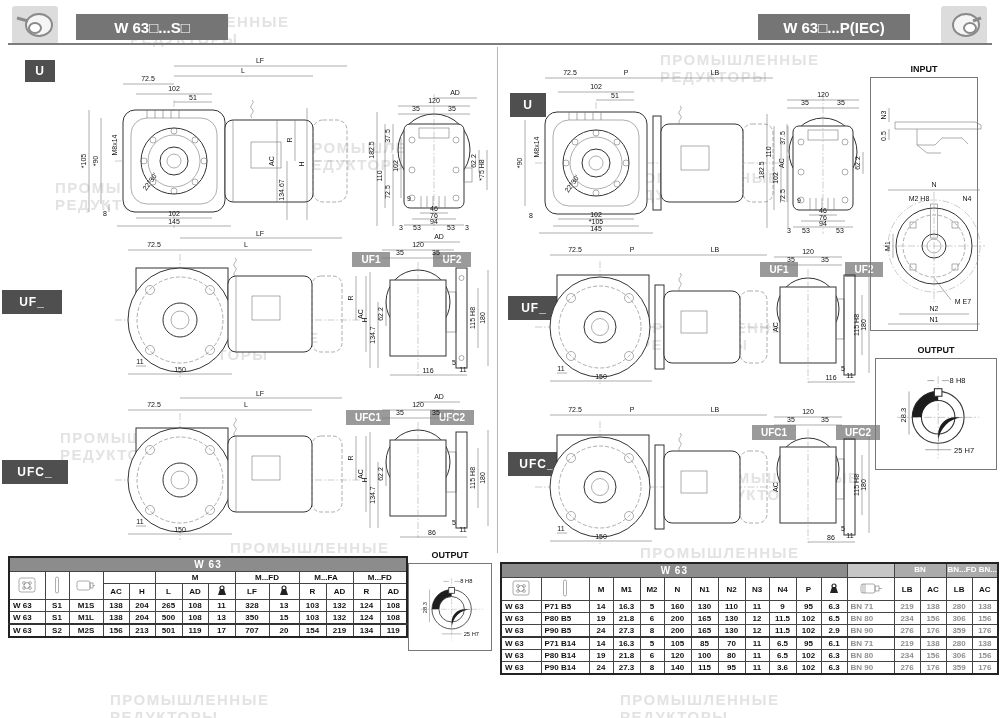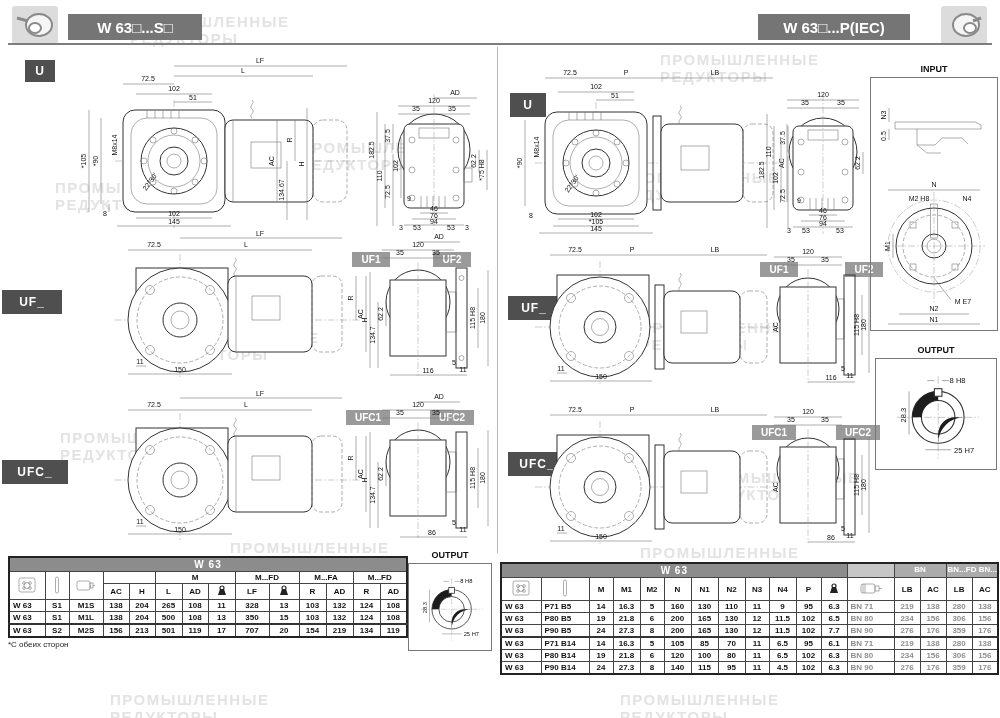--- a/index.html
+++ b/index.html
@@ -68,21 +68,21 @@
 РЕДУКТОРЫ</div>
 
 <div class="layer" style="left:12px;top:6px;width:46px;height:38px">
   <svg width="46" height="38" viewBox="0 0 46 38">
     <rect x="0" y="0" width="46" height="38" rx="3" fill="#dcdcdc"></rect>
     <ellipse cx="27" cy="19" rx="13" ry="11" fill="#f5f5f5" stroke="#8a8a8a" stroke-width="2"></ellipse>
     <ellipse cx="23" cy="22" rx="6" ry="5" fill="#fff" stroke="#8a8a8a" stroke-width="2"></ellipse>
     <line x1="5" y1="12" x2="16" y2="15" stroke="#8a8a8a" stroke-width="3"></line>
   </svg>
 </div>
-<div class="titlebar layer" style="left:68px;top:14px;width:134px;height:26px">W 63□...S□</div>
+<div class="titlebar layer" style="left:76px;top:14px;width:152px;height:26px">W 63□...S□</div>
 <div class="titlebar layer" style="left:758px;top:14px;width:152px;height:26px">W 63□...P(IEC)</div>
 <div class="layer" style="left:941px;top:6px;width:46px;height:38px">
   <svg width="46" height="38" viewBox="0 0 46 38">
     <rect x="0" y="0" width="46" height="38" rx="3" fill="#dcdcdc"></rect>
     <ellipse cx="25" cy="19" rx="13" ry="11" fill="#f5f5f5" stroke="#8a8a8a" stroke-width="2"></ellipse>
     <ellipse cx="29" cy="22" rx="6" ry="5" fill="#fff" stroke="#8a8a8a" stroke-width="2"></ellipse>
     <line x1="40" y1="12" x2="32" y2="15" stroke="#8a8a8a" stroke-width="3"></line>
   </svg>
 </div>
 <div class="hline"></div>
@@ -517,21 +517,21 @@
       <text transform="rotate(-90 354 93)" x="354" y="93" class="dim" text-anchor="middle">115 H8</text>
   <line x1="364" y1="45" x2="364" y2="141" class="thin"></line>
       <text transform="rotate(-90 361 93)" x="361" y="93" class="dim" text-anchor="middle">180</text>
   <text x="338" y="139" class="dim" text-anchor="middle">5</text>
   <text x="345" y="146" class="dim" text-anchor="middle">11</text>
   <line x1="303" y1="150" x2="350" y2="150" class="thin"></line>
       <text x="326" y="148" class="dim" text-anchor="middle">86</text>
 </svg>
 </div>
 
-<div class="layer" style="left:870px;top:64px;width:128px">
+<div class="layer" style="left:870px;top:64px;width:108px">
   <div class="boxtitle">INPUT</div>
   <div class="boxed" style="margin-top:3px;height:252px">
     <svg width="126" height="250" viewBox="0 0 126 250">
       <path d="M24 44 h80 l6 3 v4 h-86 z" class="thin"></path>
       <path d="M46 51 v16 h18 l7 -7 h20 l6 6" class="thin"></path>
       <path d="M46 67 l10 8 h14" class="thin"></path>
       <line x1="18" y1="30" x2="18" y2="44" class="thin"></line>
         <text transform="rotate(-90 15 37)" x="15" y="37" class="dim" text-anchor="middle">N3</text>
       <line x1="18" y1="51" x2="18" y2="62" class="thin"></line>
         <text transform="rotate(-90 15 58)" x="15" y="58" class="dim" text-anchor="middle">0.5</text>
@@ -720,21 +720,20 @@
           <td>17</td>
           <td>707</td>
           <td>20</td>
           <td>154</td>
           <td>219</td>
           <td>134</td>
           <td>119</td>
   </tr>
 </tbody>
     </table>
-<div class="fnote" style="margin-top:2px">*С обеих сторон</div>
 </div>
 
 <div class="layer" style="left:500px;top:562px">
 <table class="tbl" style="width:497px">
   <colgroup>
     <col style="width:40px">
         <col style="width:48px">
     <col style="width:24px">
         <col style="width:27px">
         <col style="width:24px">
@@ -838,21 +837,21 @@
           <td class="lft">P90 B5</td>
           <td>24</td>
           <td>27.3</td>
           <td>8</td>
           <td>200</td>
           <td>165</td>
           <td>130</td>
           <td>12</td>
           <td>11.5</td>
           <td>102</td>
-          <td>7.7</td>
+          <td>2.9</td>
           <td class="gray lft">BN 90</td>
           <td class="gray">276</td>
           <td class="gray">176</td>
           <td class="gray">359</td>
           <td class="gray">176</td>
   </tr>
   <tr class="sep">
     <td class="lft">W 63</td>
           <td class="lft">P71 B14</td>
           <td>14</td>
@@ -893,21 +892,21 @@
   <tr>
     <td class="lft">W 63</td>
           <td class="lft">P90 B14</td>
           <td>24</td>
           <td>27.3</td>
           <td>8</td>
           <td>140</td>
           <td>115</td>
           <td>95</td>
           <td>11</td>
-          <td>4.5</td>
+          <td>3.6</td>
           <td>102</td>
           <td>6.3</td>
           <td class="gray lft">BN 90</td>
           <td class="gray">276</td>
           <td class="gray">176</td>
           <td class="gray">359</td>
           <td class="gray">176</td>
   </tr>
 </tbody>
     </table>

